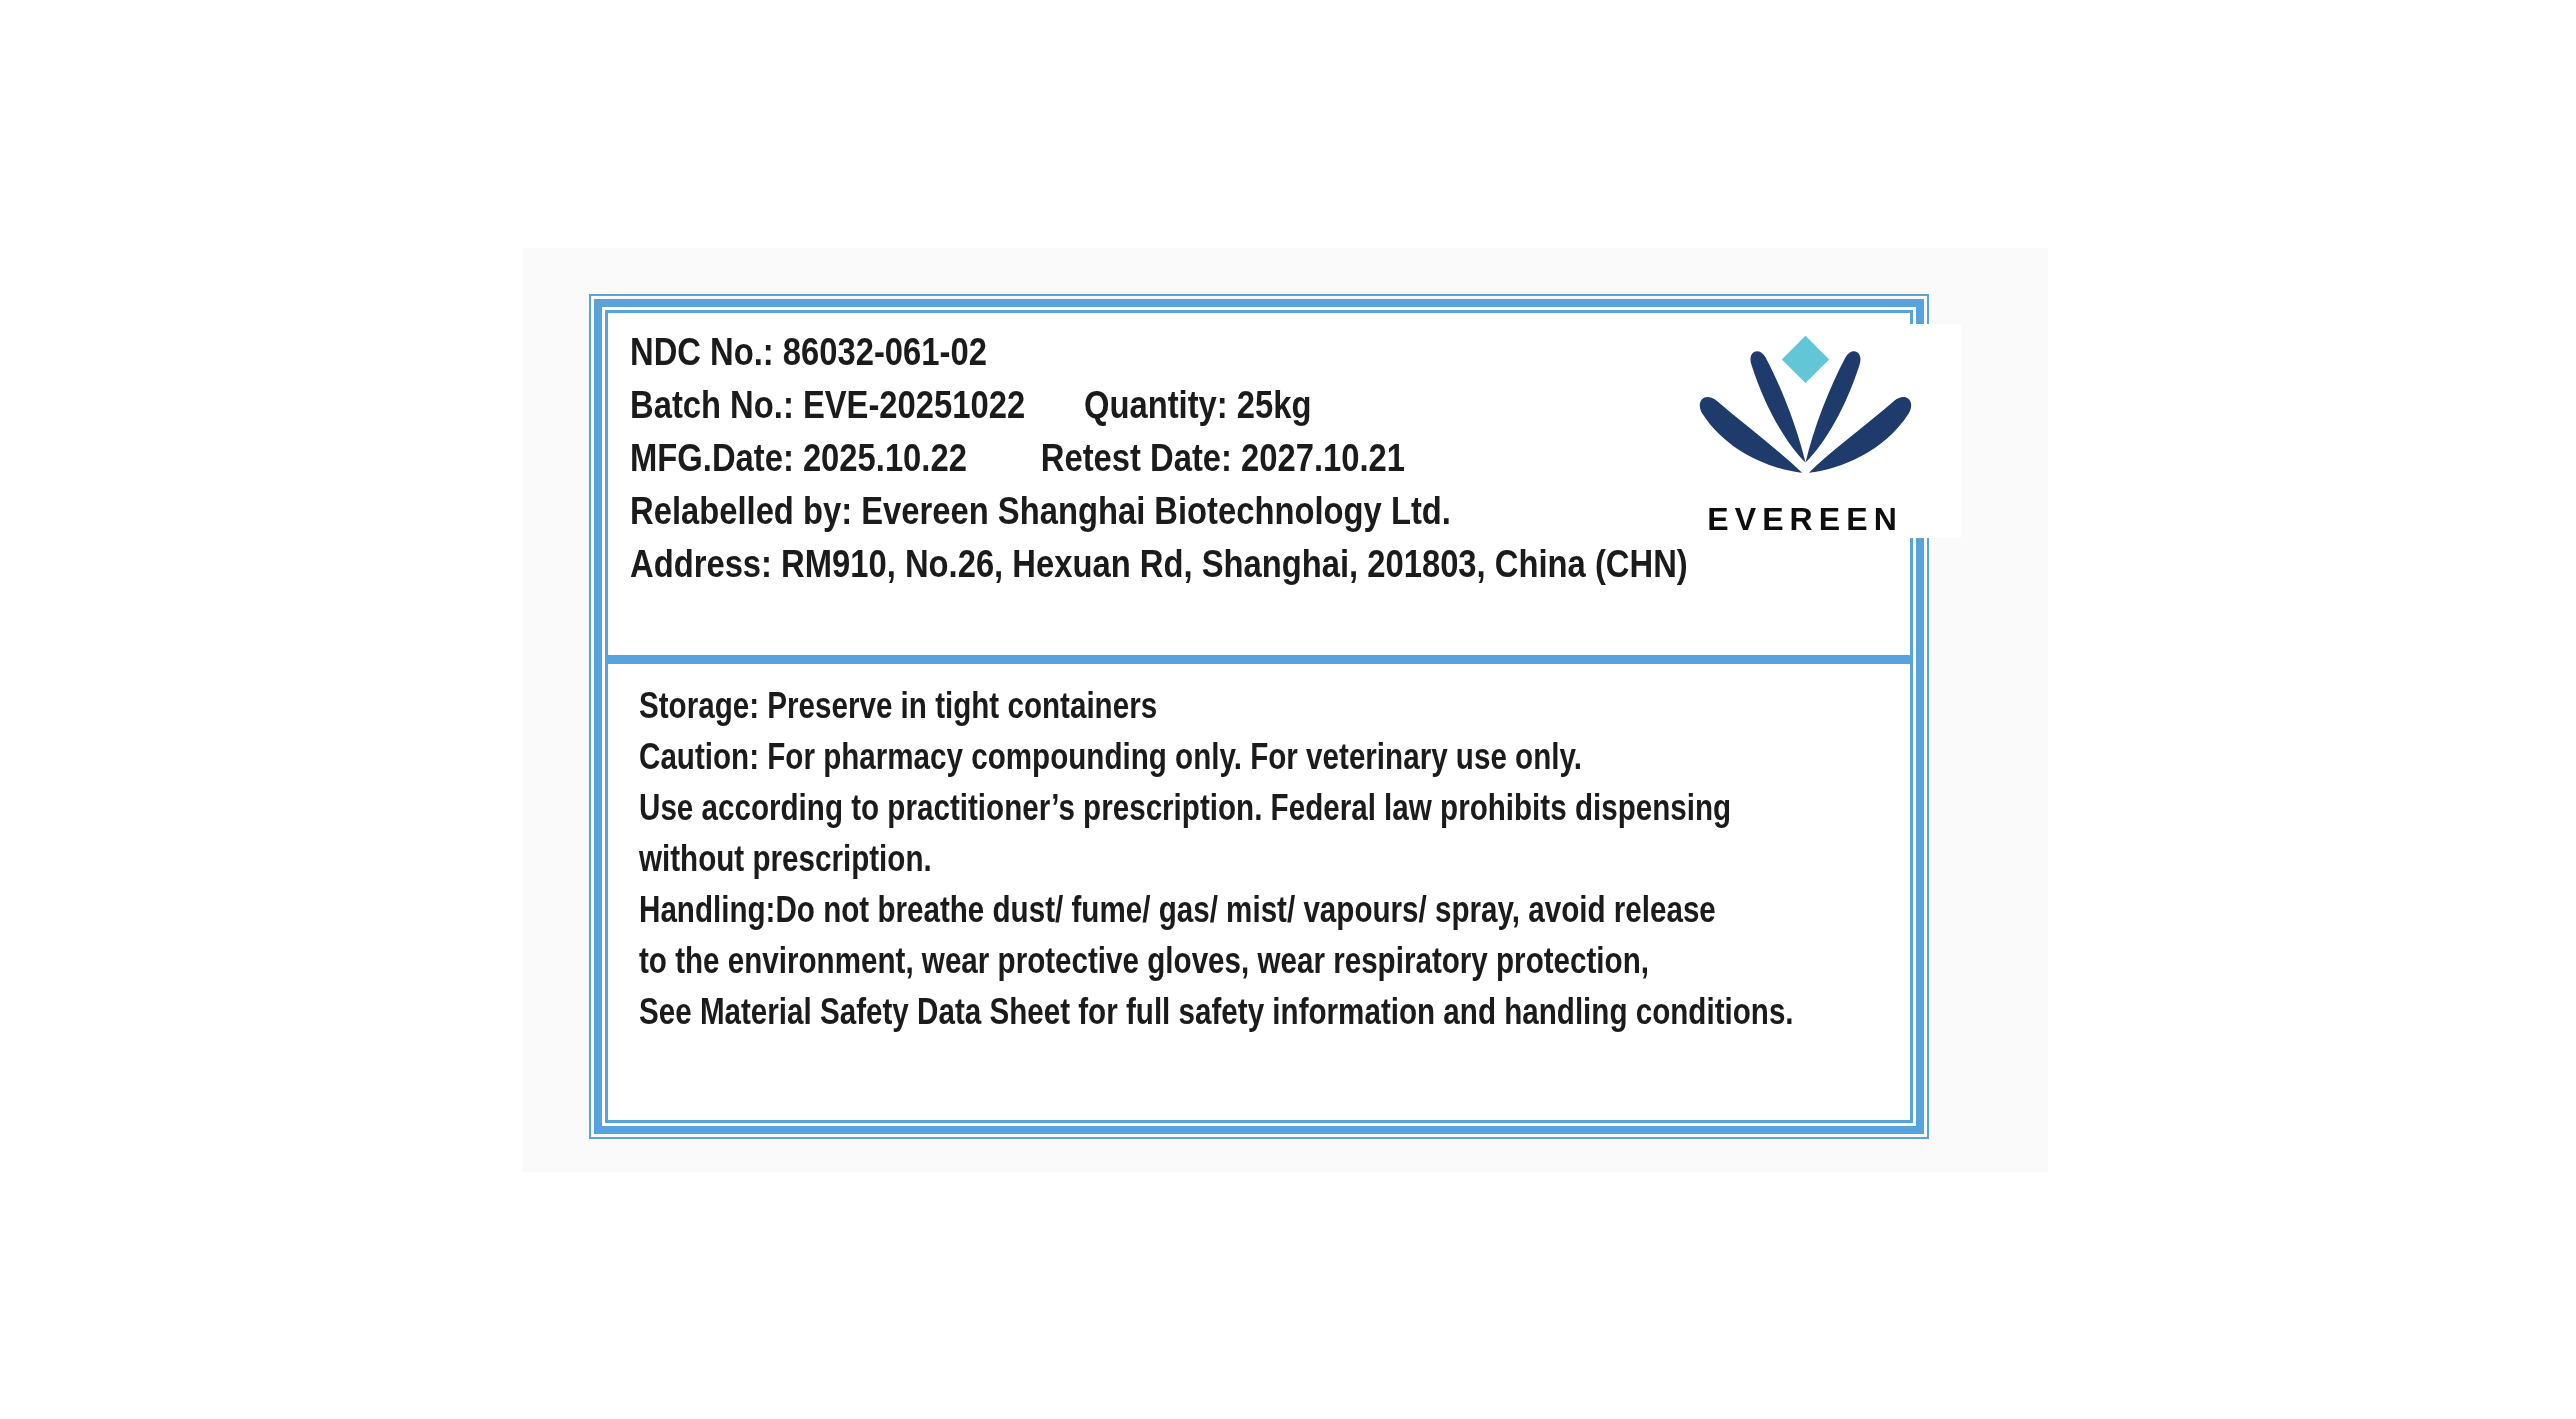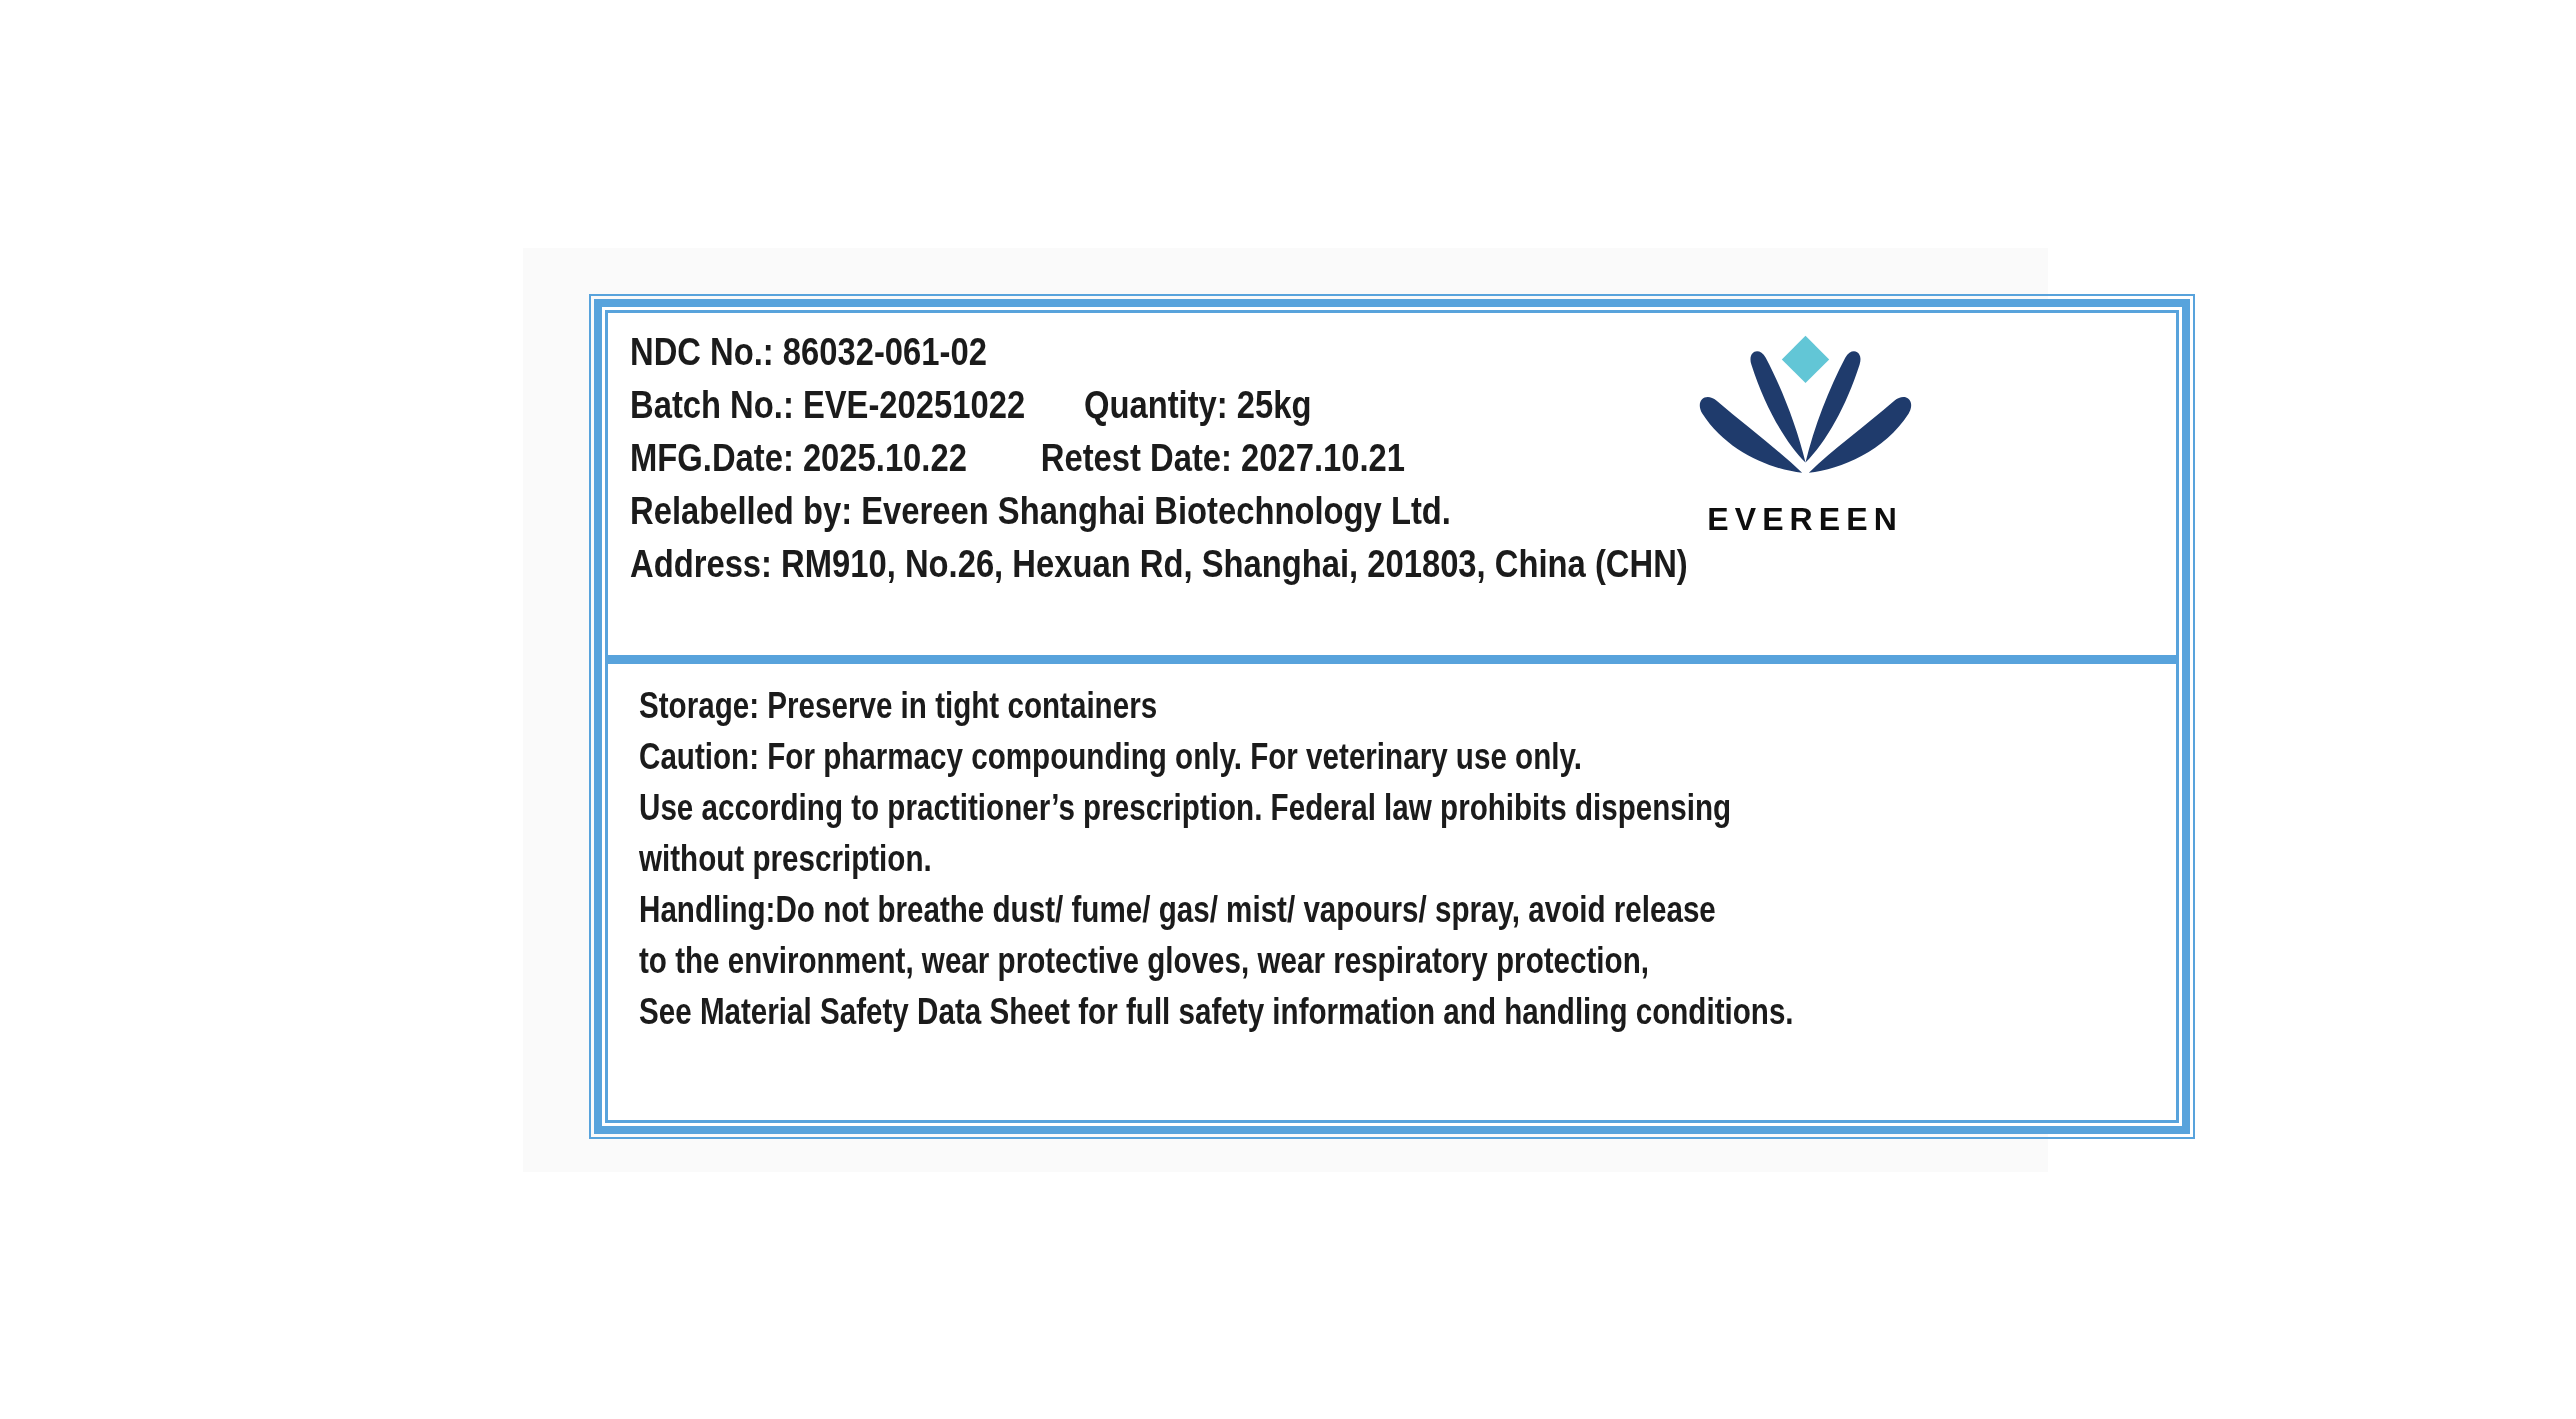--- a/index.html
+++ b/index.html
@@ -11,21 +11,21 @@
     overflow:hidden;
     color:#1b1b1b;
   }
   .page-shade{
     position:absolute;
     left:523px;top:248px;width:1525px;height:924px;
     background:#fafafa;
   }
   .label-frame{
     position:absolute;
-    left:589px;top:294px;width:1606px;height:845px;
+    left:589px;top:294px;width:1340px;height:845px;
     box-sizing:border-box;
     border:2.6px solid #58a3dc;
     padding:2.6px;
   }
   .label-mid{
     box-sizing:border-box;
     width:100%;height:100%;
     border:8px solid #58a3dc;
     padding:3.5px;
     position:relative;

